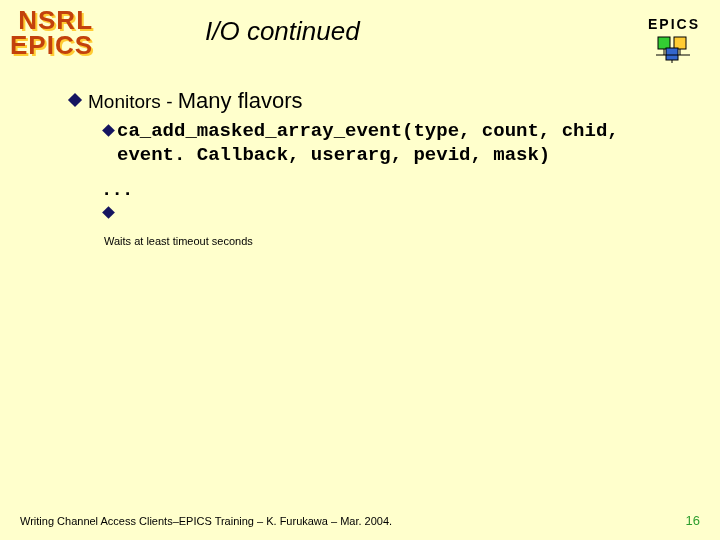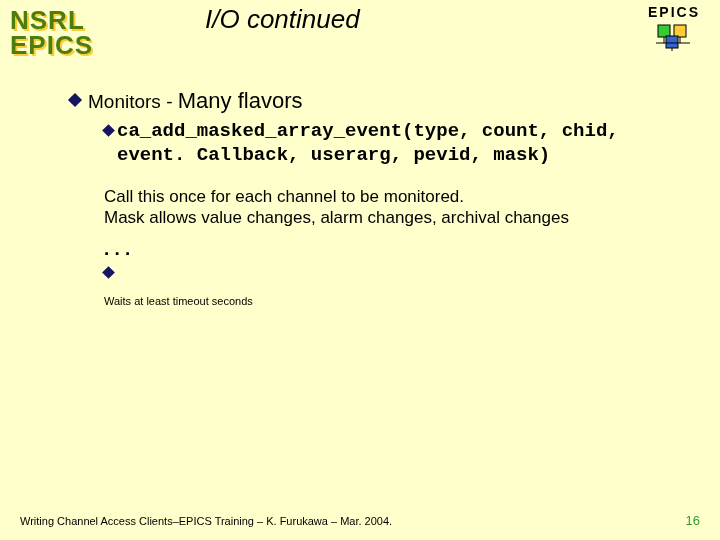--- a/index.html
+++ b/index.html
@@ -12,27 +12,28 @@
     overflow: hidden;
   }
   .left-logo {
     position: absolute;
     top: 8px;
     left: 10px;
     font-family: "Arial Black", Arial, sans-serif;
     font-weight: 900;
     font-size: 26px;
     line-height: 0.95;
-    color: #4d7c0f;
+    color: #c2410c;
     text-shadow: 2px 2px 0 #ffcc33;
     letter-spacing: 1px;
+    text-align: right;
   }
   .header-row {
     position: absolute;
-    top: 4px;
+    top: 16px;
     left: 130px;
     right: 20px;
     display: flex;
     justify-content: space-between;
     align-items: flex-start;
   }
   .slide-title {
     font-size: 26px;
     font-style: italic;
     font-weight: normal;
@@ -139,24 +140,20 @@
     </span>
   </div>
 
   <div class="lvl2">
     <div class="lvl2-line">
       <span class="diamond sm"></span>
       <span class="code">ca_add_masked_array_event(type, count, chid, event. Callback, userarg, pevid, mask)</span>
     </div>
   </div>
 
-  <div class="desc">
-    <div>Call this once for each channel to be monitored.</div>
-    <div>Mask allows value changes, alarm changes, archival changes</div>
-  </div>
 
   <div class="more">. . .</div>
 
   <div class="lvl2" style="margin-top:2px">
     <div class="lvl2-line">
       <span class="diamond sm"></span>
     </div>
   </div>
 
   <div class="desc2">Waits at least timeout seconds</div>

